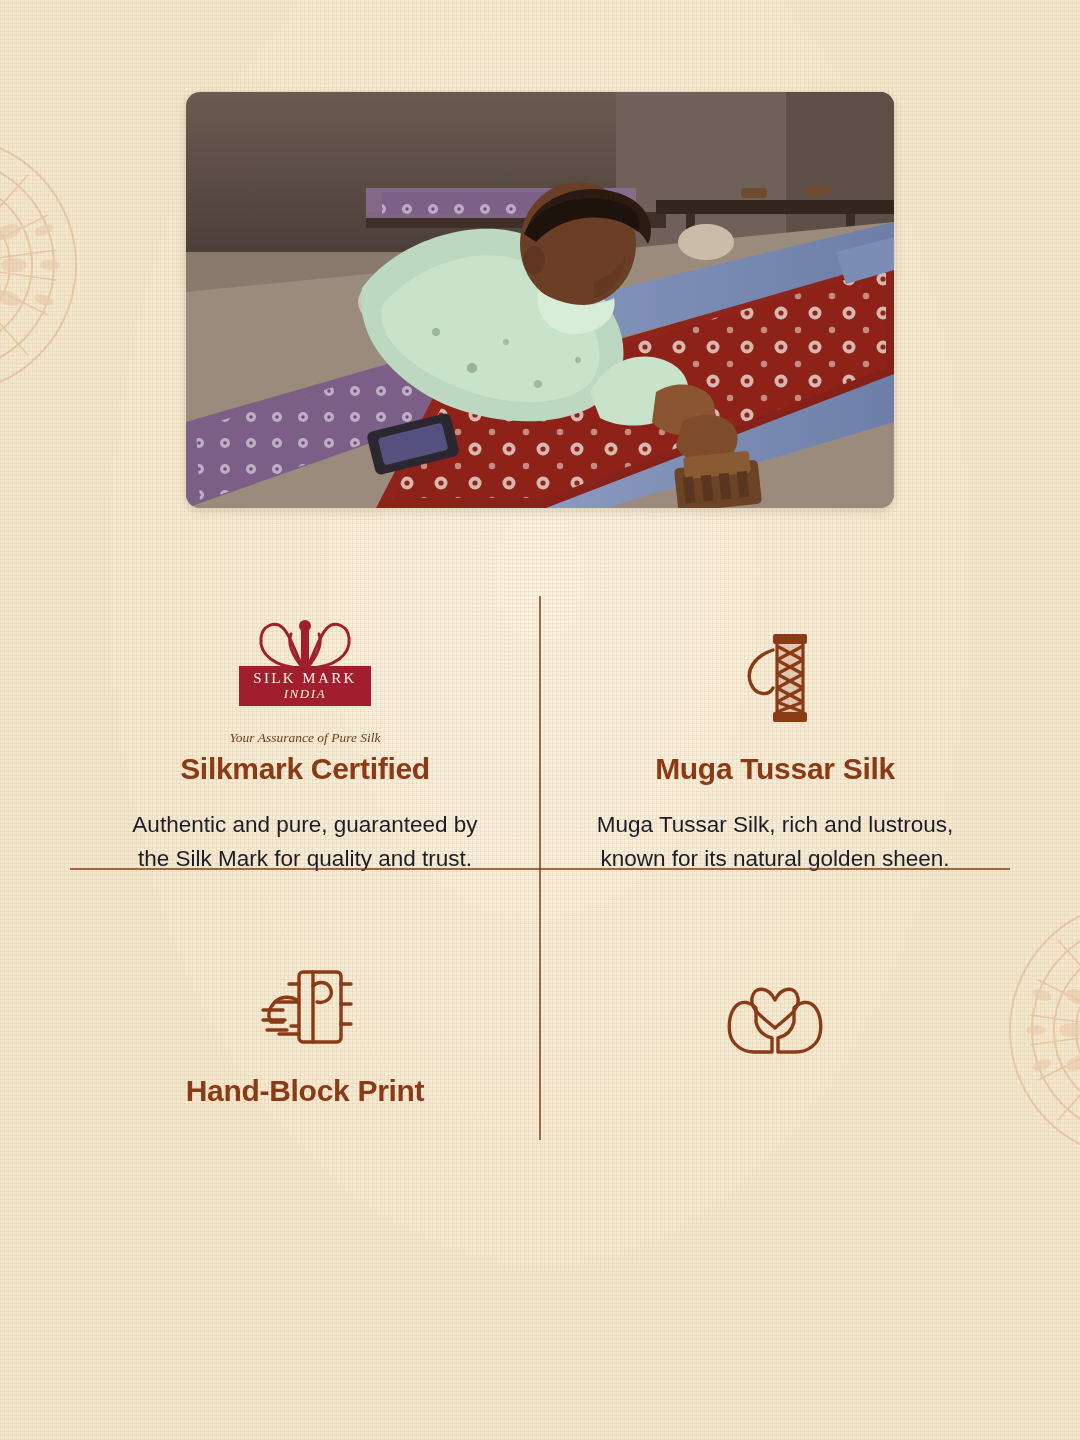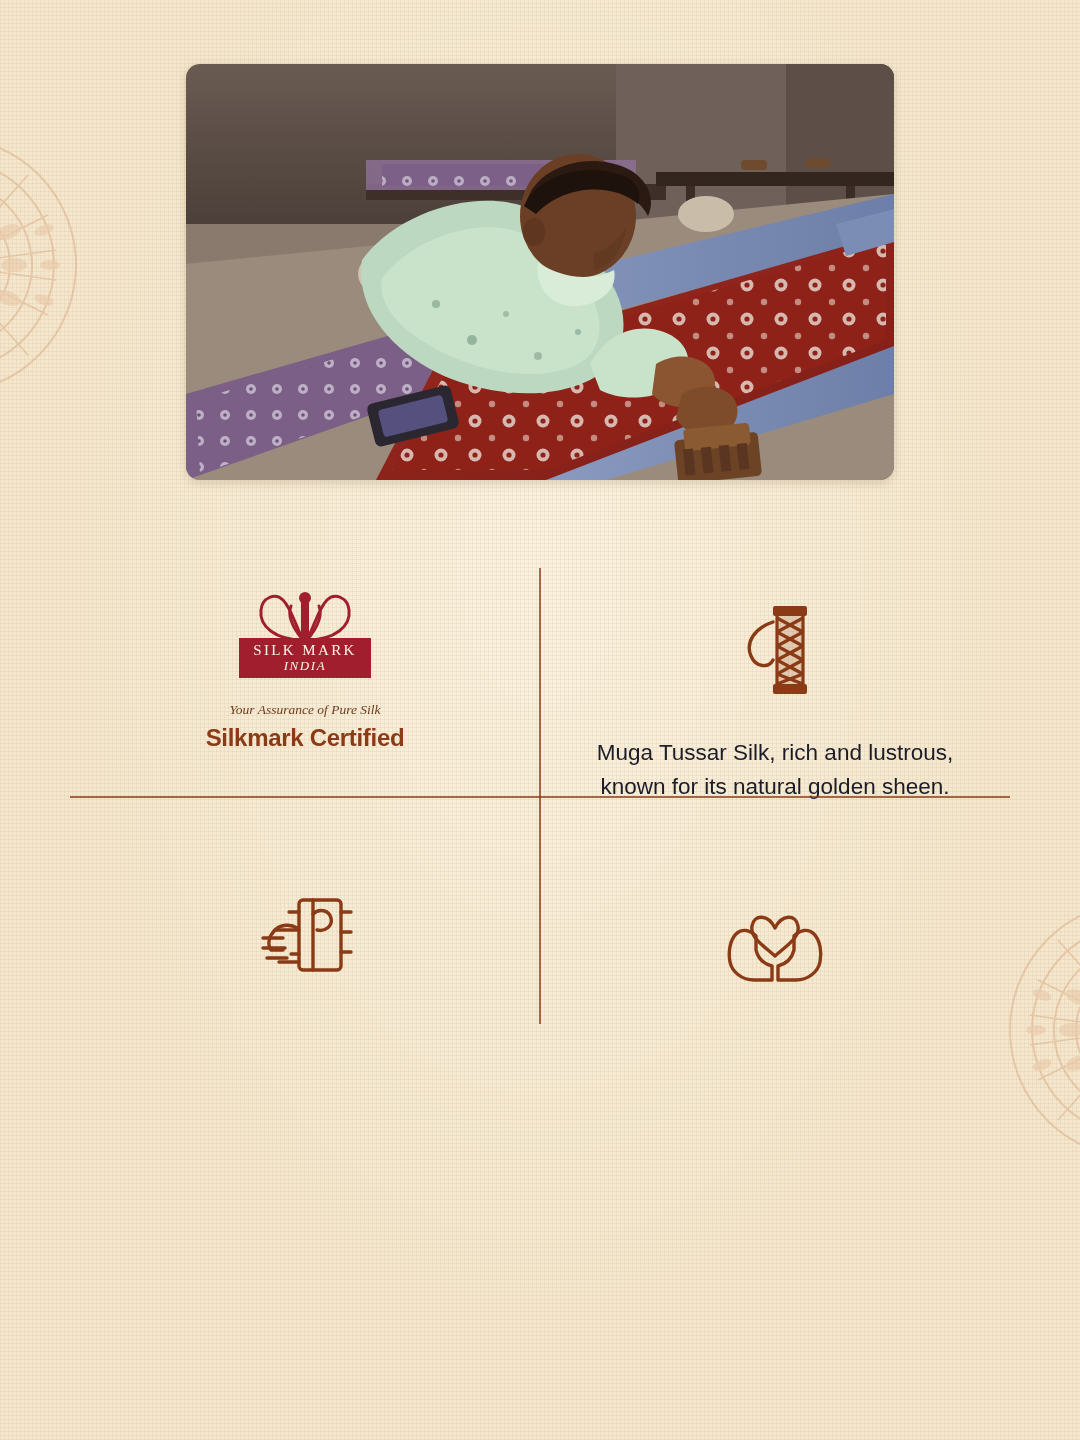--- a/index.html
+++ b/index.html
@@ -50,21 +50,21 @@
 
   
   .page {
     position: relative;
     z-index: 2;
     width: 1080px;
     height: 1440px;
     display: flex;
     flex-direction: column;
     align-items: center;
-    padding-top: 64px;
+    padding-top: 92px;
   }
 
   
   .hero {
     width: 708px;
     height: 416px;
     border-radius: 14px;
     overflow: hidden;
     position: relative;
     box-shadow: 0 3px 10px rgba(90,60,30,0.18);
@@ -115,21 +115,21 @@
 
   .icon-wrap {
     height: 128px;
     display: flex;
     align-items: center;
     justify-content: center;
   }
   .icon-wrap.small { height: 108px; }
 
   .feature-title {
-    font-size: 24px;
+    font-size: 30px;
     font-weight: bold;
     color: #8a3b16;
     letter-spacing: -0.3px;
     margin-top: 10px;
   }
 
   .feature-desc {
     margin-top: 22px;
     font-size: 22.5px;
     line-height: 1.5;
@@ -361,56 +361,59 @@
             <circle cx="60" cy="16" r="6" fill="#a01e2d"></circle>
           </svg>
           <div class="silkmark-badge">
             <span class="l1">SILK  MARK</span>
             <span class="l2">INDIA</span>
           </div>
           <div class="silkmark-tag">Your Assurance of Pure Silk</div>
         </div>
       </div>
       <div class="feature-title">Silkmark Certified</div>
+      <div class="feature-desc">Authentic and pure, guaranteed by the Silk Mark for quality and trust.</div>
     </div>
 
     <div class="cell">
       <div class="icon-wrap">
         <svg width="92" height="104" viewBox="0 0 92 104">
           <g fill="#8a3b16">
             <rect x="44" y="8" width="34" height="10" rx="2"></rect>
             <rect x="44" y="86" width="34" height="10" rx="2"></rect>
             <rect x="48" y="18" width="26" height="68" rx="2" opacity="0.18"></rect>
           </g>
           <g stroke="#8a3b16" stroke-width="3.2" fill="none">
             <path d="M48 20 L74 34 M48 34 L74 48 M48 48 L74 62 M48 62 L74 76 M48 76 L74 86"></path>
             <path d="M74 20 L48 34 M74 34 L48 48 M74 48 L48 62 M74 62 L48 76 M74 76 L48 86"></path>
             <path d="M48 18 L48 86 M74 18 L74 86"></path>
           </g>
           <path d="M44 24 C26 30 16 44 22 58 C27 70 40 70 44 62" fill="none" stroke="#8a3b16" stroke-width="3.4" stroke-linecap="round"></path>
         </svg>
       </div>
+      <div class="feature-title">Muga Tussar Silk</div>
       <div class="feature-desc">Muga Tussar Silk, rich and lustrous, known for its natural golden sheen.</div>
     </div>
 
     <div class="cell row2">
       <div class="icon-wrap small">
         <svg width="104" height="92" viewBox="0 0 104 92">
           <g fill="none" stroke="#8a3b16" stroke-width="3.4" stroke-linejoin="round" stroke-linecap="round">
             <rect x="46" y="8" width="42" height="70" rx="4"></rect>
             <path d="M60 8 L60 78"></path>
             <path d="M88 20 L98 20 M88 40 L98 40 M88 60 L98 60"></path>
             <path d="M46 20 L36 20 M46 62 L38 62"></path>
             <path d="M60 22 C66 16 76 18 78 26 C80 34 72 40 64 38"></path>
             <path d="M44 36 C38 32 28 32 22 38 C16 44 14 52 18 58 L30 58"></path>
             <path d="M10 46 L30 46 M10 56 L32 56 M14 66 L34 66"></path>
             <path d="M22 38 L46 38 M26 70 L46 70"></path>
           </g>
         </svg>
       </div>
+      <div class="feature-title">Hand-Block Print</div>
     </div>
 
     <div class="cell row2">
       <div class="icon-wrap small">
         <svg width="110" height="92" viewBox="0 0 110 92">
           <g fill="none" stroke="#8a3b16" stroke-width="3.4" stroke-linejoin="round" stroke-linecap="round">
             <path d="M55 36 C48 22 34 22 32 34 C30 46 44 54 55 64 C66 54 80 46 78 34 C76 22 62 22 55 36 Z"></path>
             <path d="M36 44 C30 38 22 36 16 42 C10 48 8 60 10 70 C12 80 22 88 34 88 L52 88 L52 74 C44 72 38 66 36 58 Z"></path>
             <path d="M74 44 C80 38 88 36 94 42 C100 48 102 60 100 70 C98 80 88 88 76 88 L58 88 L58 74 C66 72 72 66 74 58 Z"></path>
           </g>

